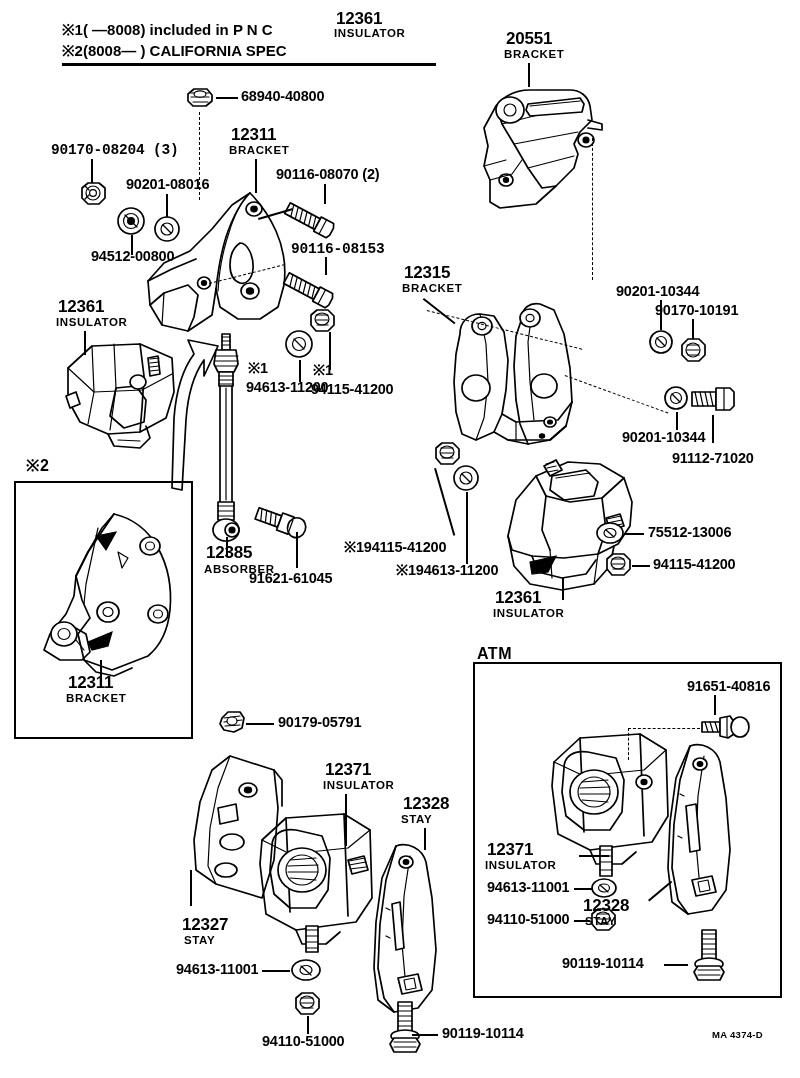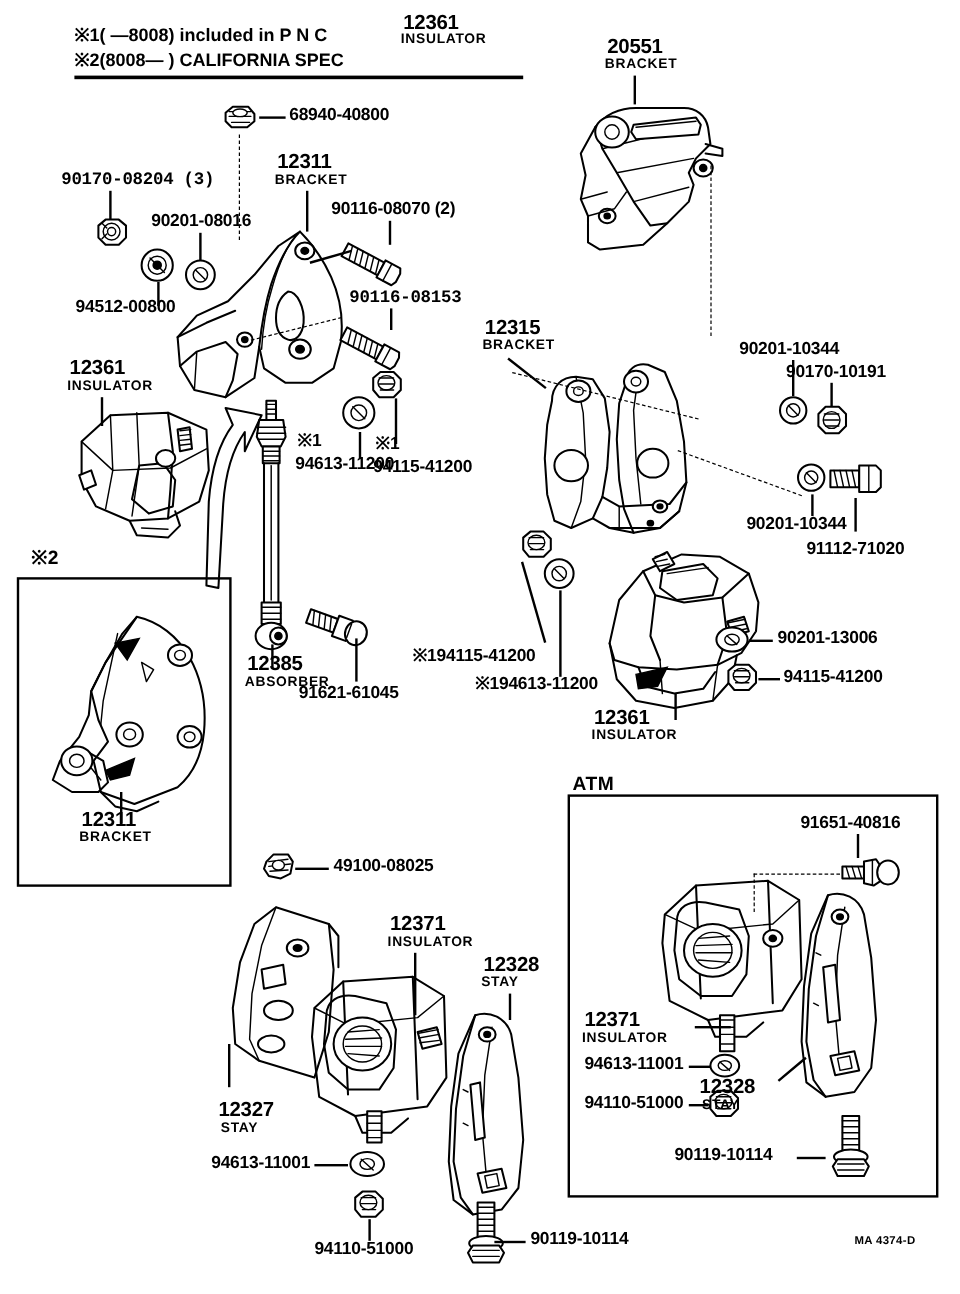--- a/index.html
+++ b/index.html
@@ -92,21 +92,21 @@
     <path class="art-thin" d="M7,6 L11,10 M7,19 L11,15"></path>
   </svg>
 
   <svg style="left:115px;top:205px;" width="32" height="32">
     <ellipse class="art-w" cx="16" cy="16" rx="13" ry="13"></ellipse>
     <ellipse class="art-wt" cx="16" cy="16" rx="7.5" ry="7.5"></ellipse>
     <ellipse class="art-fill" cx="16" cy="16" rx="3.4" ry="3.4"></ellipse>
     <path class="art-thin" d="M10,10 L22,22"></path>
   </svg>
   <div class="ln vln" style="left:131px;top:235px;height:20px;"></div>
-  <div class="lbl pn" style="left:63px;top:249px;">94512-00800</div>
+  <div class="lbl pn" style="left:91px;top:249px;">94512-00800</div>
 
   <div class="lbl pn" style="left:126px;top:177px;">90201-08016</div>
   <div class="ln vln" style="left:166px;top:194px;height:24px;"></div>
   <svg style="left:152px;top:214px;" width="30" height="30">
     <ellipse class="art-w" cx="15" cy="15" rx="12" ry="12"></ellipse>
     <ellipse class="art-wt" cx="15" cy="15" rx="6" ry="6"></ellipse>
     <path class="art-thin" d="M11,11 L19,19"></path>
   </svg>
 
   <div class="lbl pn-big" style="left:231px;top:126px;">12311</div>
@@ -372,37 +372,37 @@
   <div class="ln vln" style="left:562px;top:578px;height:22px;"></div>
   <div class="lbl pn-big" style="left:495px;top:589px;">12361</div>
   <div class="lbl sub" style="left:493px;top:608px;">INSULATOR</div>
 
   <svg style="left:595px;top:520px;" width="30" height="26">
     <ellipse class="art-w" cx="15" cy="13" rx="13" ry="10"></ellipse>
     <ellipse class="art-wt" cx="15" cy="13" rx="6" ry="4.5"></ellipse>
     <path class="art-thin" d="M11,10 L19,17"></path>
   </svg>
   <div class="ln hln" style="left:624px;top:533px;width:20px;"></div>
-  <div class="lbl pn" style="left:648px;top:525px;">90201-13006</div>
+  <div class="lbl pn" style="left:648px;top:525px;">75512-13006</div>
 
   <svg style="left:603px;top:551px;" width="30" height="28">
     <path class="art-w" d="M4,8 L10,3 L21,3 L27,9 L27,18 L21,24 L9,24 L4,18 Z"></path>
     <ellipse class="art-wt" cx="15" cy="12" rx="7" ry="6"></ellipse>
     <path class="art-thin" d="M9,8 L21,8 M9,13 L21,13 M10,18 L21,18"></path>
   </svg>
   <div class="ln hln" style="left:632px;top:565px;width:18px;"></div>
   <div class="lbl pn" style="left:653px;top:557px;">94115-41200</div>
 
   <svg style="left:216px;top:708px;" width="32" height="28">
     <path class="art-w" d="M6,10 L12,4 L24,4 L28,10 L26,20 L18,24 L8,22 L4,16 Z"></path>
     <path class="art-thin" d="M8,10 L24,8 M8,14 L26,12 M9,18 L24,17"></path>
     <ellipse class="art-wt" cx="16" cy="13" rx="5" ry="4"></ellipse>
   </svg>
   <div class="ln hln" style="left:246px;top:723px;width:28px;"></div>
-  <div class="lbl pn" style="left:278px;top:715px;">49100-08025</div>
+  <div class="lbl pn" style="left:278px;top:715px;">90179-05791</div>
 
   <svg style="left:178px;top:748px;" width="130" height="200">
     <path class="art" d="M52,8 L96,22 L100,60 L96,112 L84,150 L38,136 L18,122 L16,92 L22,54 L34,22 Z"></path>
     <path class="art-thin" d="M52,8 L40,40 L32,80 L30,118 L38,136"></path>
     <ellipse class="art-w" cx="70" cy="42" rx="9" ry="7"></ellipse>
     <ellipse class="art-fill" cx="70" cy="42" rx="3.6" ry="2.8"></ellipse>
     <path class="art-w" d="M40,60 L58,56 L60,72 L42,76 Z"></path>
     <ellipse class="art-w" cx="54" cy="94" rx="12" ry="8"></ellipse>
     <ellipse class="art-w" cx="48" cy="122" rx="11" ry="7"></ellipse>
     <path class="art" d="M96,22 L104,32 L104,58"></path>
@@ -468,21 +468,21 @@
     <ellipse class="art-w" cx="19" cy="36" rx="14" ry="6"></ellipse>
     <path class="art-w" d="M8,38 L30,38 L34,44 L30,52 L8,52 L4,44 Z"></path>
     <path class="art-thin" d="M8,42 L30,42 M8,47 L30,47"></path>
   </svg>
   <div class="ln hln" style="left:412px;top:1034px;width:26px;"></div>
   <div class="lbl pn" style="left:442px;top:1026px;">90119-10114</div>
 
   <div class="lbl boxtag" style="left:477px;top:646px;">ATM</div>
   <div class="frame" style="left:473px;top:662px;width:309px;height:336px;"></div>
 
-  <div class="lbl pn" style="left:667px;top:679px;">91651-40816</div>
+  <div class="lbl pn" style="left:687px;top:679px;">91651-40816</div>
   <div class="ln vln" style="left:714px;top:695px;height:20px;"></div>
   <svg style="left:700px;top:710px;" width="50" height="32">
     <path class="art-w" d="M2,12 L20,12 L20,22 L2,22 Z"></path>
     <path class="art-thin" d="M5,12 L8,22 M10,12 L13,22 M15,12 L18,22"></path>
     <path class="art-w" d="M20,8 L30,6 L34,12 L34,24 L28,28 L20,26 Z"></path>
     <ellipse class="art-w" cx="40" cy="17" rx="9" ry="10"></ellipse>
     <path class="art-thin" d="M27,7 L27,27"></path>
   </svg>
   <div class="dlnv" style="left:628px;top:728px;height:32px;"></div>
   <div class="dln" style="left:628px;top:728px;width:72px;"></div>

